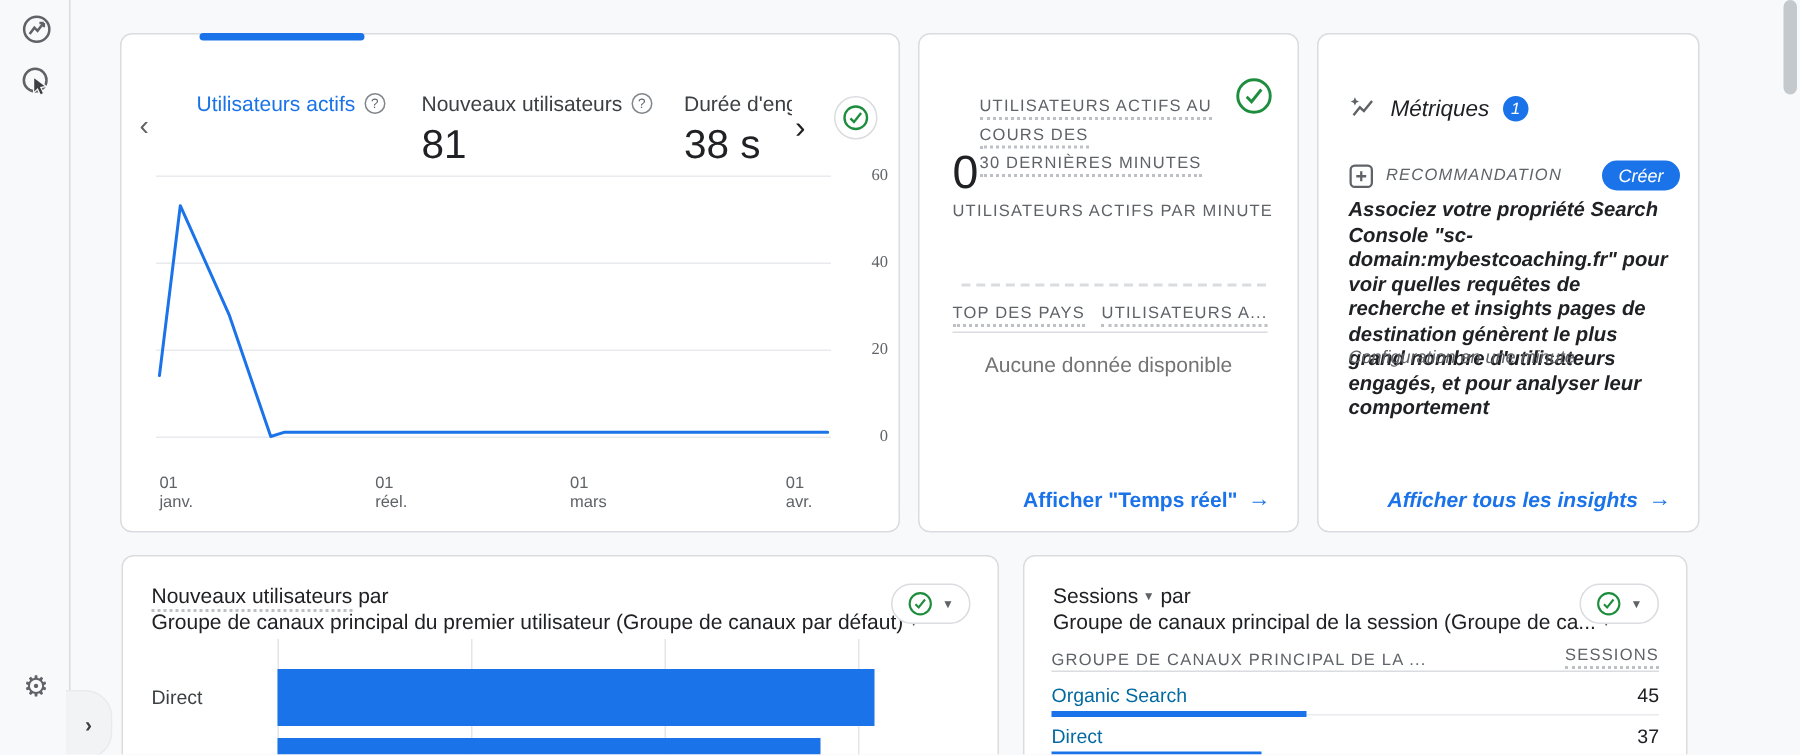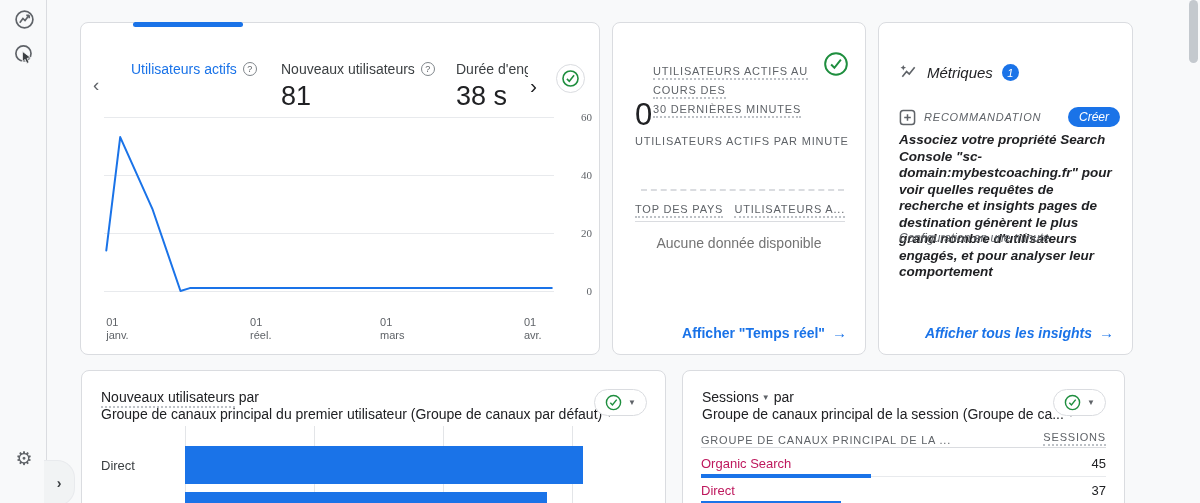--- a/index.html
+++ b/index.html
@@ -78,21 +78,21 @@
   .hchart { position:absolute; left:103px; right:19px; top:55px; bottom:0; }
   .vgrid { position:absolute; top:0; bottom:0; width:1px; background:#e3e5e8; }
   .hrow { position:absolute; left:-103px; right:0; height:38px; }
   .hrow .hlabel { position:absolute; left:19px; top:50%; transform:translateY(-50%);
     font-size:13px; color:#3c4043; white-space:nowrap; }
   .hbar { position:absolute; left:103px; top:0; height:38px; background:#1a73e8; }
   
   .ss-head { position:absolute; left:18px; right:18px; top:60px; display:flex; justify-content:space-between; align-items:flex-end; }
   .ss-rule { position:absolute; left:18px; right:18px; top:76px; border-top:1px solid #dadce0; }
   .ss-row { position:absolute; left:18px; right:18px; height:27px; }
-  .ss-row .ch { position:absolute; left:0; top:6px; font-size:13px; color:#be185d; }
+  .ss-row .ch { position:absolute; left:0; top:6px; font-size:13px; color:#0369a1; }
   .ss-row .num { position:absolute; right:0; top:6px; font-size:13px; color:#202124; }
   .row-rule { position:absolute; left:0; right:0; bottom:0; height:1px; background:#e8eaed; }
   .session-bar { position:absolute; left:0; bottom:-1px; height:4px; background:#1a73e8; }
   
   .scroll-thumb { position:absolute; right:2px; top:0; width:9px; height:63px; border-radius:5px;
     background:#c4c9ce; cursor:grab; }
   svg { display:block; }
 </style>
 </head>
 <body>

